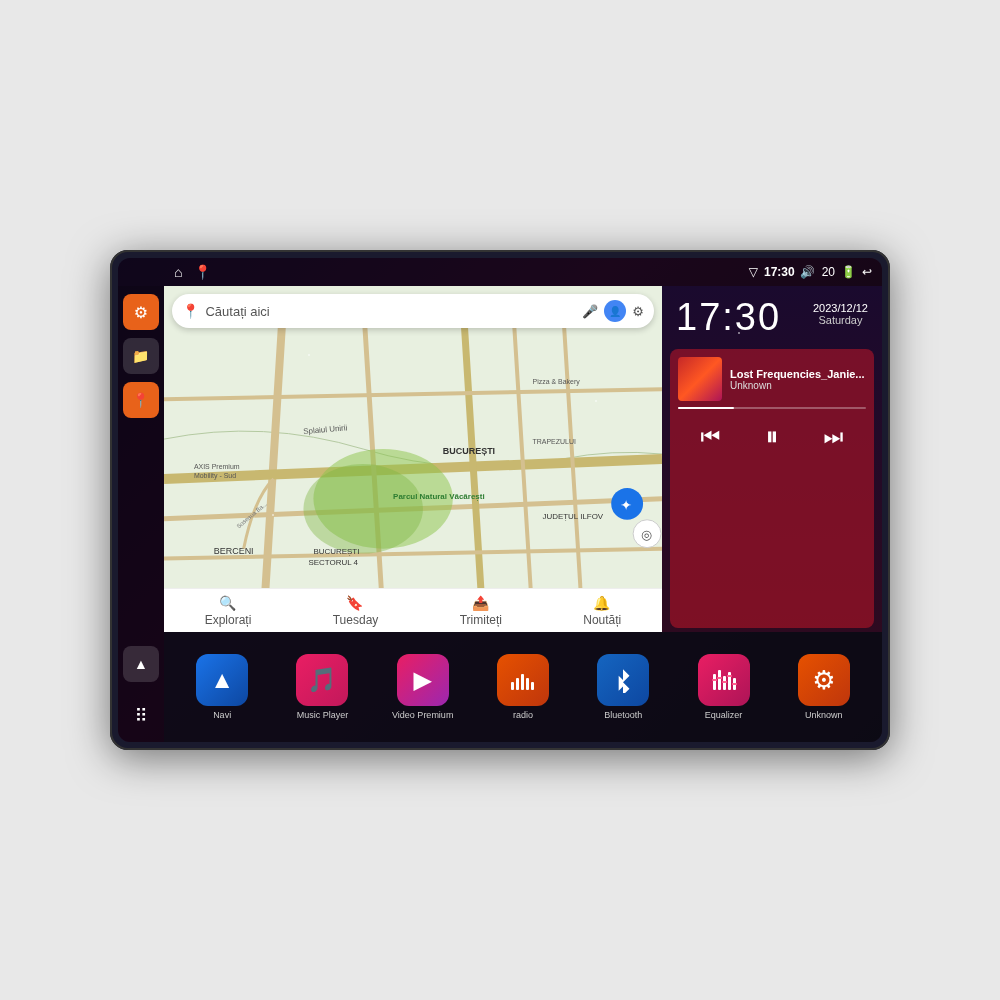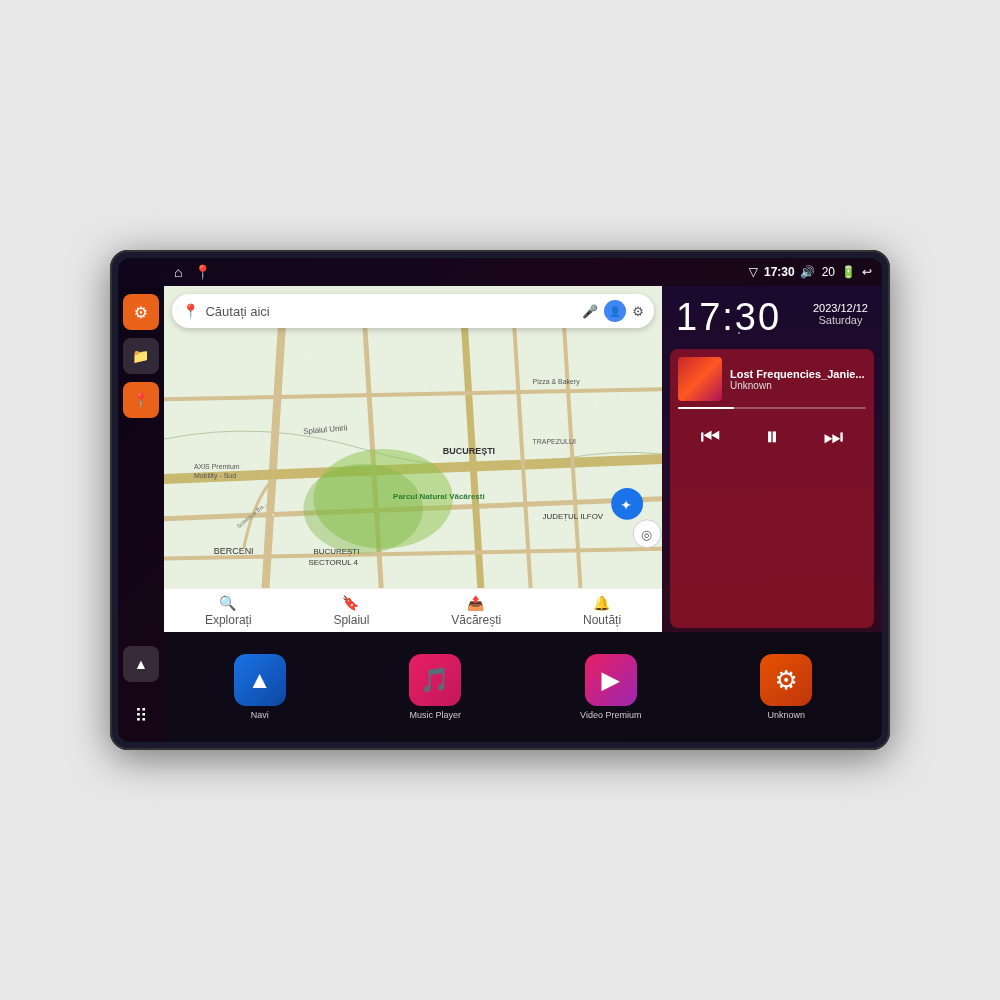--- a/index.html
+++ b/index.html
@@ -507,25 +507,25 @@
               <span style="color:#555;font-size:13px;">⚙</span>
             </div>
 
             <div class="map-bottom-bar">
               <div class="map-bottom-item">
                 <span style="font-size:14px;color:#1a73e8;">🔍</span>
                 <span class="map-bottom-label">Explorați</span>
               </div>
               <div class="map-bottom-item">
                 <span style="font-size:14px;color:#555;">🔖</span>
-                <span class="map-bottom-label">Splaiul</span>
+                <span class="map-bottom-label">Tuesday</span>
               </div>
               <div class="map-bottom-item">
                 <span style="font-size:14px;color:#555;">📤</span>
-                <span class="map-bottom-label">Văcărești</span>
+                <span class="map-bottom-label">Trimiteți</span>
               </div>
               <div class="map-bottom-item">
                 <span style="font-size:14px;color:#555;">🔔</span>
                 <span class="map-bottom-label">Noutăți</span>
               </div>
             </div>
           </div>
 
           <div class="right-panel">
 
@@ -584,22 +584,60 @@
             <span class="app-icon-label">Music Player</span>
           </div>
 
           <div class="app-icon-wrapper">
             <div class="app-icon-box icon-video">
               <span style="font-size:24px;">▶</span>
             </div>
             <span class="app-icon-label">Video Premium</span>
           </div>
 
-
-
+          <div class="app-icon-wrapper">
+            <div class="app-icon-box icon-radio">
+              <svg width="28" height="28" viewBox="0 0 28 28">
+                <rect x="2" y="16" width="3" height="8" rx="1" fill="white"></rect>
+                <rect x="7" y="12" width="3" height="12" rx="1" fill="white"></rect>
+                <rect x="12" y="8" width="3" height="16" rx="1" fill="white"></rect>
+                <rect x="17" y="12" width="3" height="12" rx="1" fill="white"></rect>
+                <rect x="22" y="16" width="3" height="8" rx="1" fill="white"></rect>
+              </svg>
+            </div>
+            <span class="app-icon-label">radio</span>
+          </div>
+
+          <div class="app-icon-wrapper">
+            <div class="app-icon-box icon-bluetooth">
+              <svg width="26" height="26" viewBox="0 0 24 24">
+                <path d="M12 2l6 6-6 6 6 6-6 6v-8l-4 4V8l4 4V2z" fill="white"></path>
+              </svg>
+            </div>
+            <span class="app-icon-label">Bluetooth</span>
+          </div>
+
+          <div class="app-icon-wrapper">
+            <div class="app-icon-box icon-eq">
+              <svg width="28" height="28" viewBox="0 0 28 28">
+                <rect x="3" y="8" width="3" height="16" rx="1" fill="white"></rect>
+                <rect x="8" y="4" width="3" height="20" rx="1" fill="white"></rect>
+                <rect x="13" y="10" width="3" height="14" rx="1" fill="white"></rect>
+                <rect x="18" y="6" width="3" height="18" rx="1" fill="white"></rect>
+                <rect x="23" y="12" width="3" height="12" rx="1" fill="white"></rect>
+
+                <rect x="2" y="13" width="5" height="2" rx="1" fill="#ff6090"></rect>
+                <rect x="7" y="11" width="5" height="2" rx="1" fill="#ff6090"></rect>
+                <rect x="12" y="15" width="5" height="2" rx="1" fill="#ff6090"></rect>
+                <rect x="17" y="9" width="5" height="2" rx="1" fill="#ff6090"></rect>
+                <rect x="22" y="17" width="5" height="2" rx="1" fill="#ff6090"></rect>
+              </svg>
+            </div>
+            <span class="app-icon-label">Equalizer</span>
+          </div>
 
           <div class="app-icon-wrapper">
             <div class="app-icon-box icon-settings">
               <span style="font-size:26px;">⚙</span>
             </div>
             <span class="app-icon-label">Unknown</span>
           </div>
 
 
         </div>

